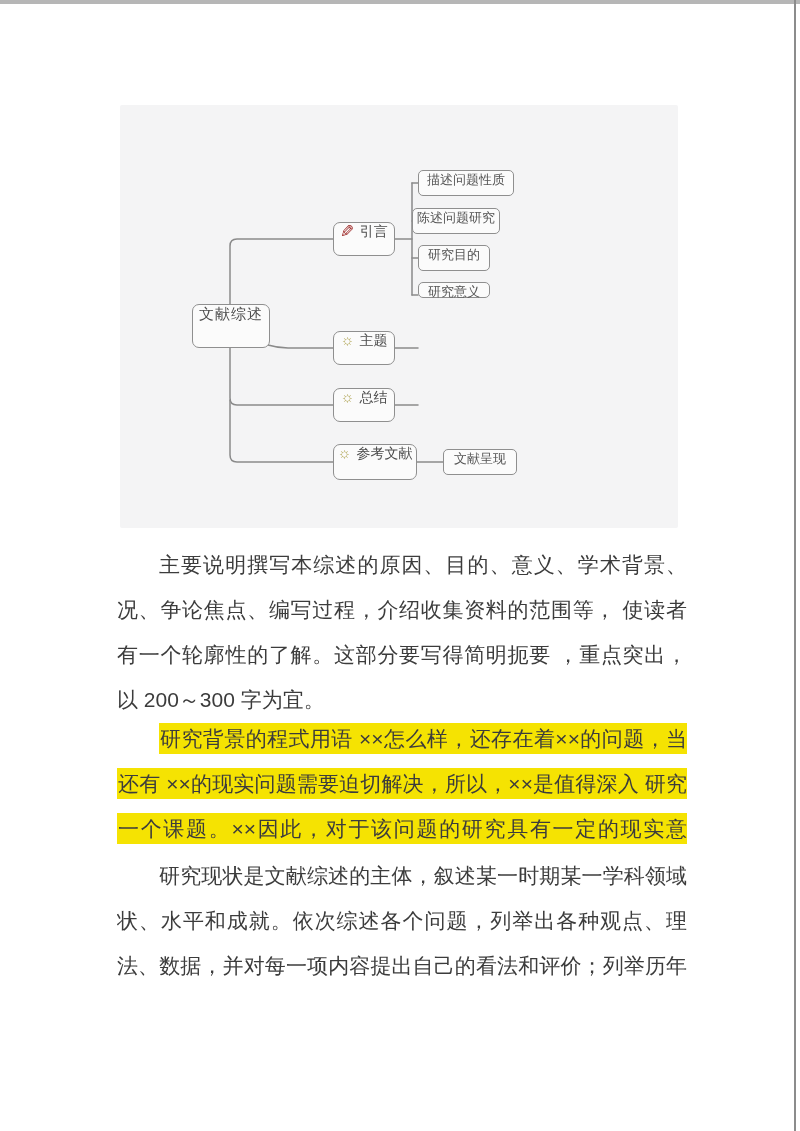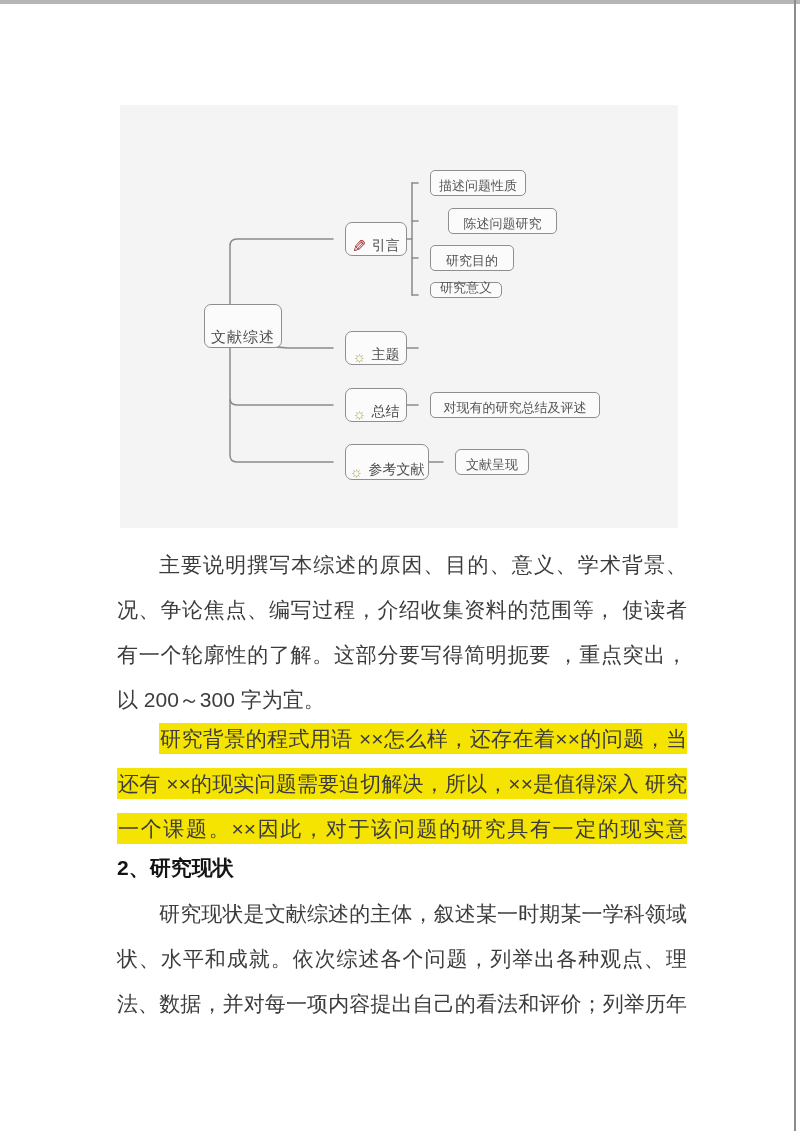--- a/index.html
+++ b/index.html
@@ -10,22 +10,22 @@
   .top-bar { position:absolute; left:0; top:0; width:800px; height:4px;
     background:#b6b6b6; }
   .right-edge { position:absolute; left:794px; top:0; width:2px; height:1131px;
     background:#8c8c8c; }
 
   
   .mindmap-panel { position:absolute; left:120px; top:105px; width:558px; height:423px;
     background:#f4f4f5; border-radius:2px; }
   .mindmap-panel svg.connectors { position:absolute; left:0; top:0; }
   .mm-node { position:absolute; background:#fbfbfb; border:1.5px solid #8f8f8f;
-    border-radius:7px; display:flex; align-items:flex-end; justify-content:center;
-    color:#4c4c4c; white-space:nowrap;margin-left:12px; }
+    border-radius:7px; display:flex; align-items:flex-start; justify-content:center;
+    color:#4c4c4c; white-space:nowrap; }
   .mm-root { font-size:15px; letter-spacing:1px; }
   .mm-branch { font-size:14px; gap:5px; }
   .mm-leaf { font-size:13px; border-radius:5px; color:#555; }
   .icon-pencil { color:#9b2423; font-size:17px; transform:scaleX(-1);
     display:inline-block; line-height:1; }
   .icon-bulb { color:#b3a95c; font-size:15px; line-height:1; display:inline-block; }
 
   
   .article { position:absolute; left:117px; top:542px; width:570px; color:#3c3c3c; }
   .sec-heading { font-size:21px; font-weight:bold; color:#141414; height:36px;
@@ -62,48 +62,45 @@
     <span>文献综述</span>
   </div>
 
   <div class="mm-node mm-branch" style="left:213px; top:117px; width:62px; height:34px;">
     <span class="icon-pencil">✎</span>
     <span>引言</span>
   </div>
   <div class="mm-node mm-leaf" style="left:298px; top:65px; width:96px; height:26px;">
     <span>描述问题性质</span>
   </div>
-  <div class="mm-node mm-leaf" style="left:316px; top:103px; width:109px; height:26px;">
+  <div class="mm-node mm-leaf" style="left:292px; top:103px; width:88px; height:26px;">
     <span>陈述问题研究</span>
   </div>
-  <div class="mm-node mm-leaf" style="left:298px; top:140px; width:84px; height:26px;">
+  <div class="mm-node mm-leaf" style="left:298px; top:140px; width:72px; height:26px;">
     <span>研究目的</span>
   </div>
   <div class="mm-node mm-leaf" style="left:298px; top:177px; width:72px; height:16px;">
     <span>研究意义</span>
   </div>
 
   <div class="mm-node mm-branch" style="left:213px; top:226px; width:62px; height:34px;">
     <span class="icon-bulb">☼</span>
     <span>主题</span>
   </div>
 
   <div class="mm-node mm-branch" style="left:213px; top:283px; width:62px; height:34px;">
     <span class="icon-bulb">☼</span>
     <span>总结</span>
   </div>
-  <div class="mm-node mm-leaf" style="left:298px; top:287px; width:170px; height:26px;">
-    <span>对现有的研究总结及评述</span>
-  </div>
 
   <div class="mm-node mm-branch" style="left:213px; top:339px; width:84px; height:36px;">
     <span class="icon-bulb">☼</span>
     <span>参考文献</span>
   </div>
-  <div class="mm-node mm-leaf" style="left:323px; top:344px; width:74px; height:26px;border-radius:6px;">
+  <div class="mm-node mm-leaf" style="left:323px; top:344px; width:74px; height:26px;">
     <span>文献呈现</span>
   </div>
 </div>
 
 <div class="article">
 
 
   <div>
     <div class="pline first">主要说明撰写本综述的原因、目的、意义、学术背景、 目前状</div>
     <div class="pline">况、争论焦点、编写过程，介绍收集资料的范围等， 使读者对综述</div>
@@ -116,21 +113,20 @@
       <span class="hl">研究背景的程式用语 ××怎么样，还存在着××的问题，当前，</span>
     </div>
     <div class="pline">
       <span class="hl">还有 ××的现实问题需要迫切解决，所以，××是值得深入 研究的</span>
     </div>
     <div class="pline">
       <span class="hl">一个课题。××因此，对于该问题的研究具有一定的现实意义。</span>
     </div>
   </div>
 
-  <div class="sec-heading second">2、研究现状</div>
 
   <div>
     <div class="pline first">研究现状是文献综述的主体，叙述某一时期某一学科领域的现</div>
     <div class="pline">状、水平和成就。依次综述各个问题，列举出各种观点、理论、方</div>
     <div class="pline">法、数据，并对每一项内容提出自己的看法和评价；列举历年来的</div>
   </div>
 
 </div>
 
 </body></html>

